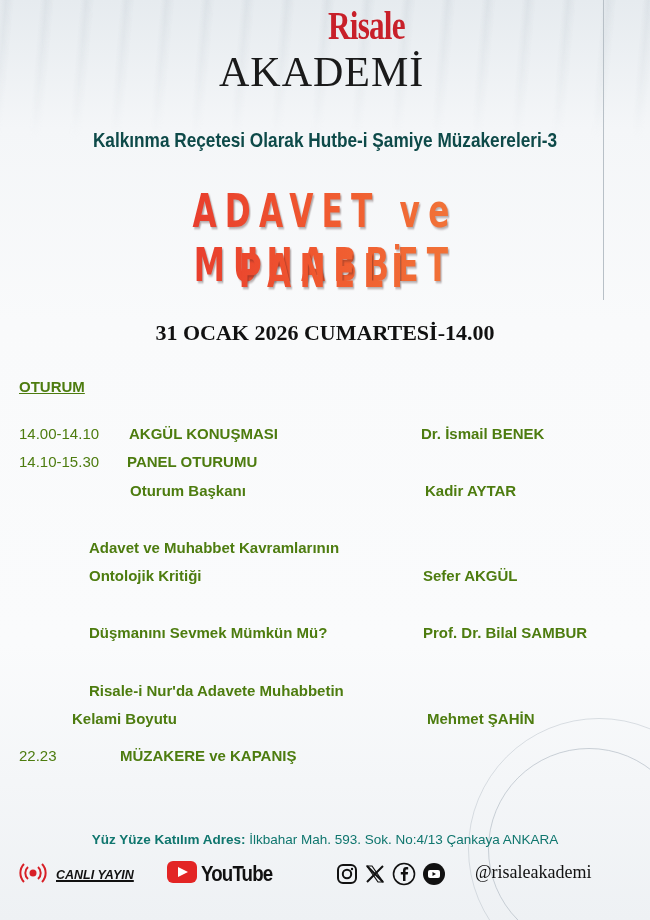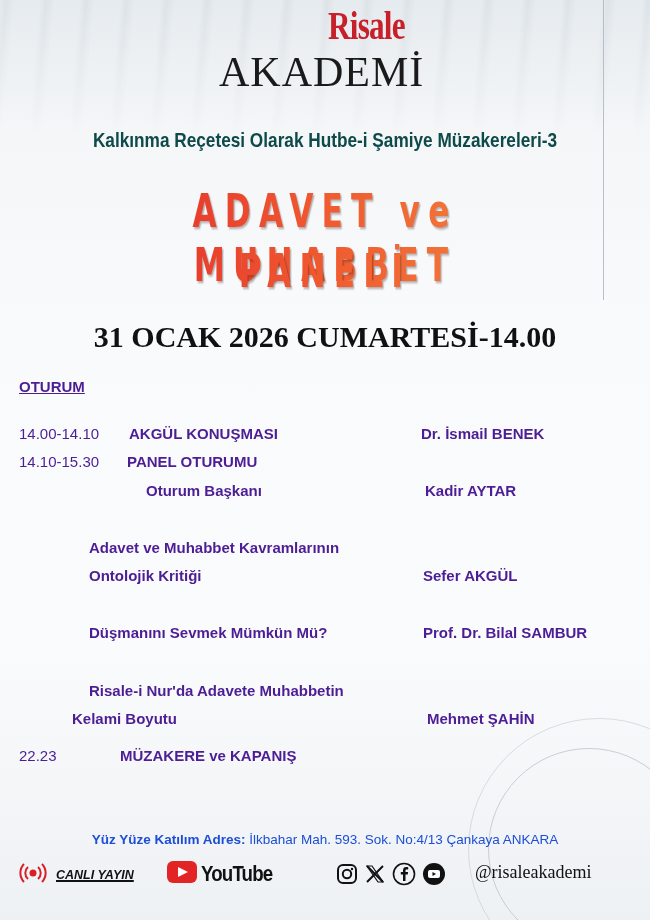--- a/index.html
+++ b/index.html
@@ -39,29 +39,29 @@
       background: linear-gradient(90deg, #e32b2b 0%, #f05a30 50%, #f2853d 100%);
       -webkit-background-clip: text; background-clip: text; color: transparent;
       filter: drop-shadow(2px 2px 1px rgba(60,30,30,0.35));
       transform: scaleX(0.68);
     }
     .panel-title.l1 { top: 184px; }
     .panel-title.l2 { top: 244px; }
 
     .date {
       position: absolute; left: 0; width: 650px; top: 320px; text-align: center;
-      font-family: "Liberation Serif", serif; font-weight: bold; font-size: 30px; color: #111;
+      font-family: "Liberation Serif", serif; font-weight: bold; font-size: 22px; color: #111;
     }
 
-    .sec { position: absolute; font-family: "Liberation Sans", sans-serif; font-size: 15px; color: #4c1d95; white-space: nowrap; }
+    .sec { position: absolute; font-family: "Liberation Sans", sans-serif; font-size: 15px; color: #4d7c0f; white-space: nowrap; }
     .b { font-weight: bold; }
     .u { text-decoration: underline; }
     .t { font-weight: normal; font-size: 15px; }
 
-    .addr { position: absolute; left: 0; width: 650px; top: 832px; text-align: center; font-size: 13.5px; color: #1d4ed8; }
+    .addr { position: absolute; left: 0; width: 650px; top: 832px; text-align: center; font-size: 13.5px; color: #0f766e; }
     .addr b { font-weight: bold; }
 
     .footer { position: absolute; top: 858px; left: 0; width: 650px; height: 34px; }
     .live { position: absolute; left: 18px; top: 4px; display: flex; align-items: center; gap: 8px; }
     .live-label { font-weight: bold; font-style: italic; font-size: 12.5px; color: #111; text-decoration: underline; text-decoration-thickness: 2px; }
     .yt { position: absolute; left: 167px; top: 3px; display: flex; align-items: flex-start; gap: 4px; }
     .yt-box { width: 30px; height: 22px; background: #e32424; border-radius: 6px; position: relative; }
     .yt-box::after { content: ""; position: absolute; left: 11px; top: 6px; border-left: 10px solid #fff; border-top: 5px solid transparent; border-bottom: 5px solid transparent; }
     .yt-word { font-family: "Liberation Sans", sans-serif; font-weight: bold; font-size: 22px; color: #111; letter-spacing: -1px; transform: scaleX(0.85); transform-origin: left center; }
     .socials { position: absolute; left: 336px; top: 4px; display: flex; gap: 6px; align-items: center; }
@@ -96,21 +96,21 @@
     <div class="sec b" style="left:129px; top:425px;">AKGÜL KONUŞMASI</div>
     <div class="sec b" style="left:421px; top:425px;">Dr. İsmail BENEK</div>
   </div>
 
   <div>
     <div class="sec t" style="left:19px; top:453px;">14.10-15.30</div>
     <div class="sec b" style="left:127px; top:453px;">PANEL OTURUMU</div>
   </div>
 
   <div>
-    <div class="sec b" style="left:130px; top:482px;margin-left:16px;">Oturum Başkanı</div>
+    <div class="sec b" style="left:130px; top:482px;">Oturum Başkanı</div>
     <div class="sec b" style="left:425px; top:482px;">Kadir AYTAR</div>
   </div>
 
   <div>
     <div class="sec b" style="left:89px; top:539px;">Adavet  ve Muhabbet  Kavramlarının</div>
     <div class="sec b" style="left:89px; top:567px;">Ontolojik Kritiği</div>
     <div class="sec b" style="left:423px; top:567px;">Sefer AKGÜL</div>
   </div>
 
   <div>

